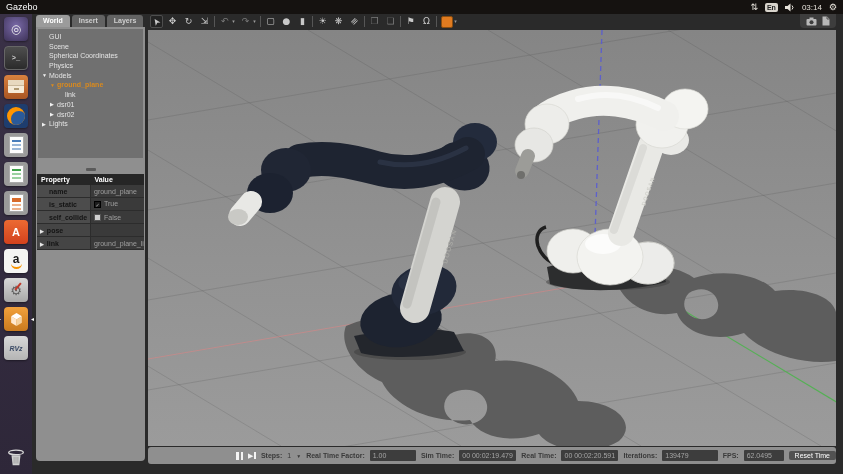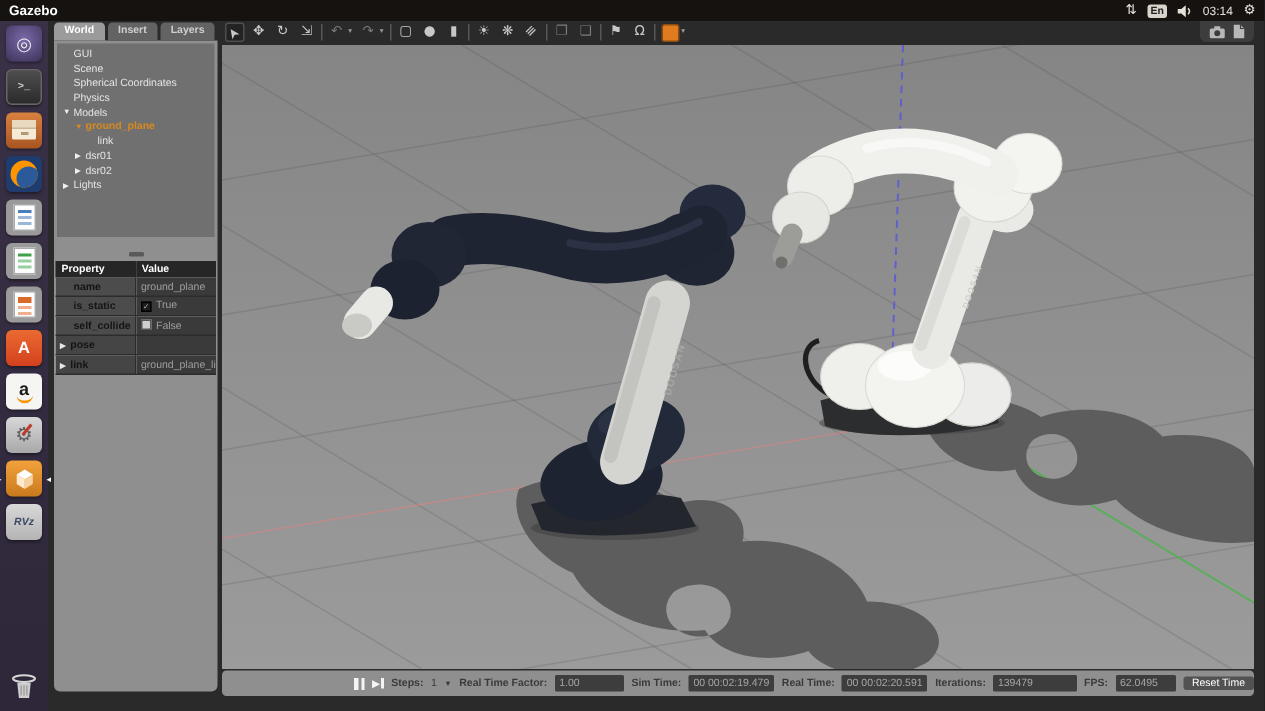--- a/index.html
+++ b/index.html
@@ -2,21 +2,21 @@
 <html><head>
 <meta charset="utf-8">
 <style>
   html,body{margin:0;padding:0;}
   body{width:843px;height:474px;position:relative;overflow:hidden;background:#1b1b1b;
        font-family:"Liberation Sans",sans-serif;-webkit-font-smoothing:antialiased;}
 
   
   #topbar{position:absolute;left:0;top:0;width:843px;height:14px;background:#151210;
           display:flex;align-items:center;z-index:30;}
-  #topbar .title{color:#ffffff;font-size:9px;font-weight:bold;margin-left:6px;}
+  #topbar .title{color:#ffffff;font-size:9px;font-weight:normal;margin-left:6px;}
   #topbar .tray{margin-left:auto;display:flex;align-items:center;gap:7px;margin-right:6px;
                 color:#e6e2da;font-size:8px;}
   .kbd-chip{background:#d8d4cc;color:#222;border-radius:2px;padding:0 2px;font-size:7px;font-weight:bold;line-height:9px;}
   .tray-glyph{font-size:9px;line-height:10px;font-family:"DejaVu Sans",sans-serif;}
 
   
   #launcher{position:absolute;left:0;top:14px;width:32px;height:460px;
             background:linear-gradient(180deg,#3a3147 0%,#2e2739 100%);z-index:25;
             display:flex;flex-direction:column;align-items:center;gap:5px;padding-top:3px;box-sizing:border-box;}
   .l-icon{position:relative;width:24px;height:24px;border-radius:4px;flex:0 0 auto;

